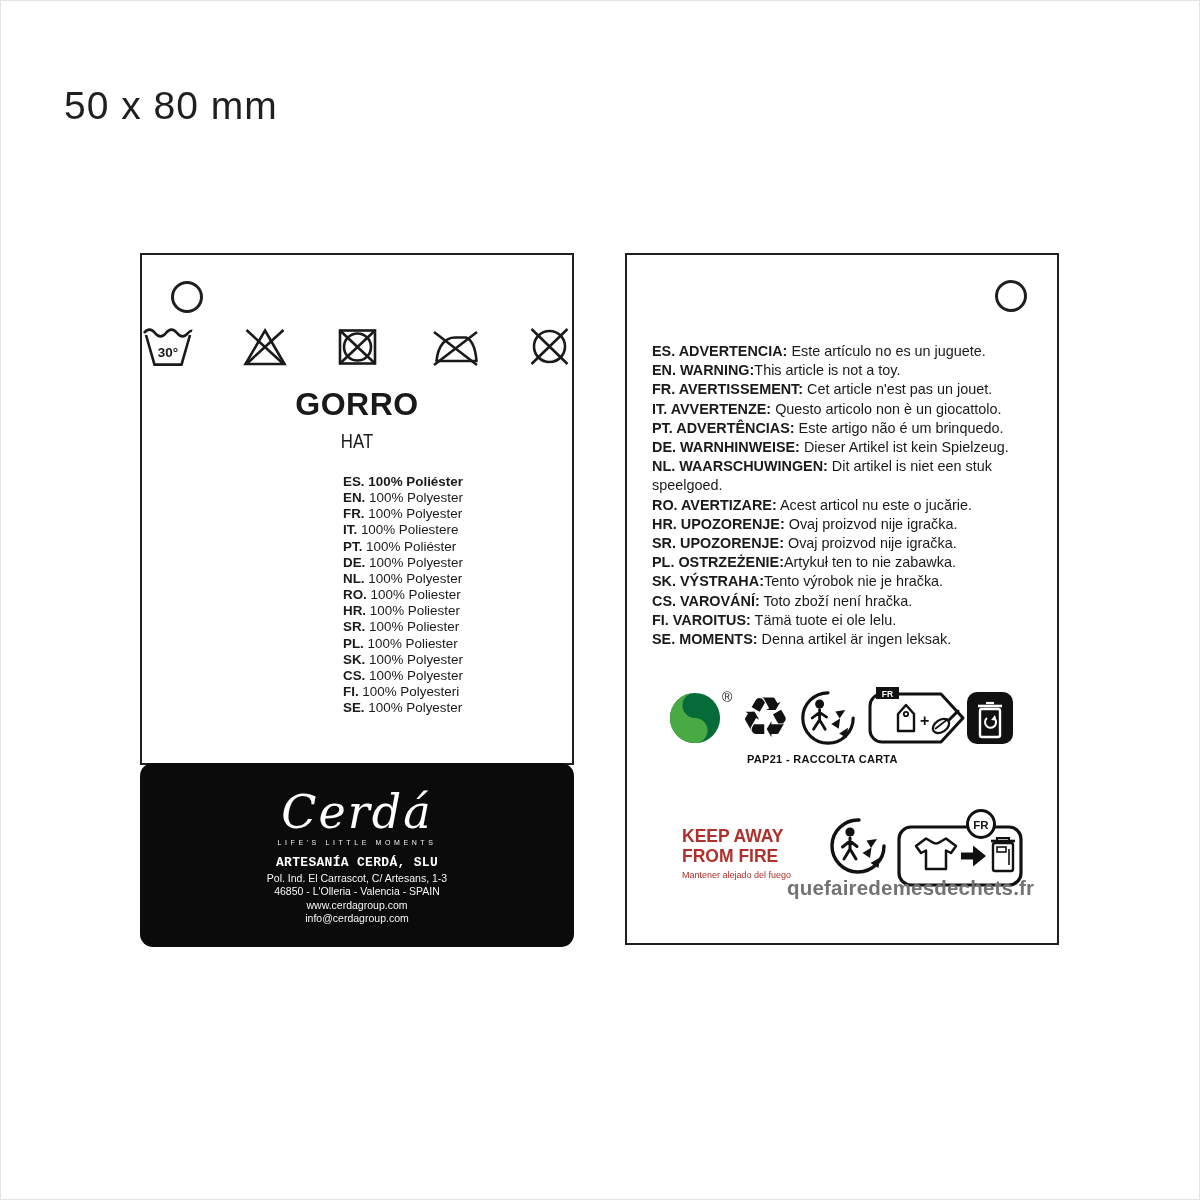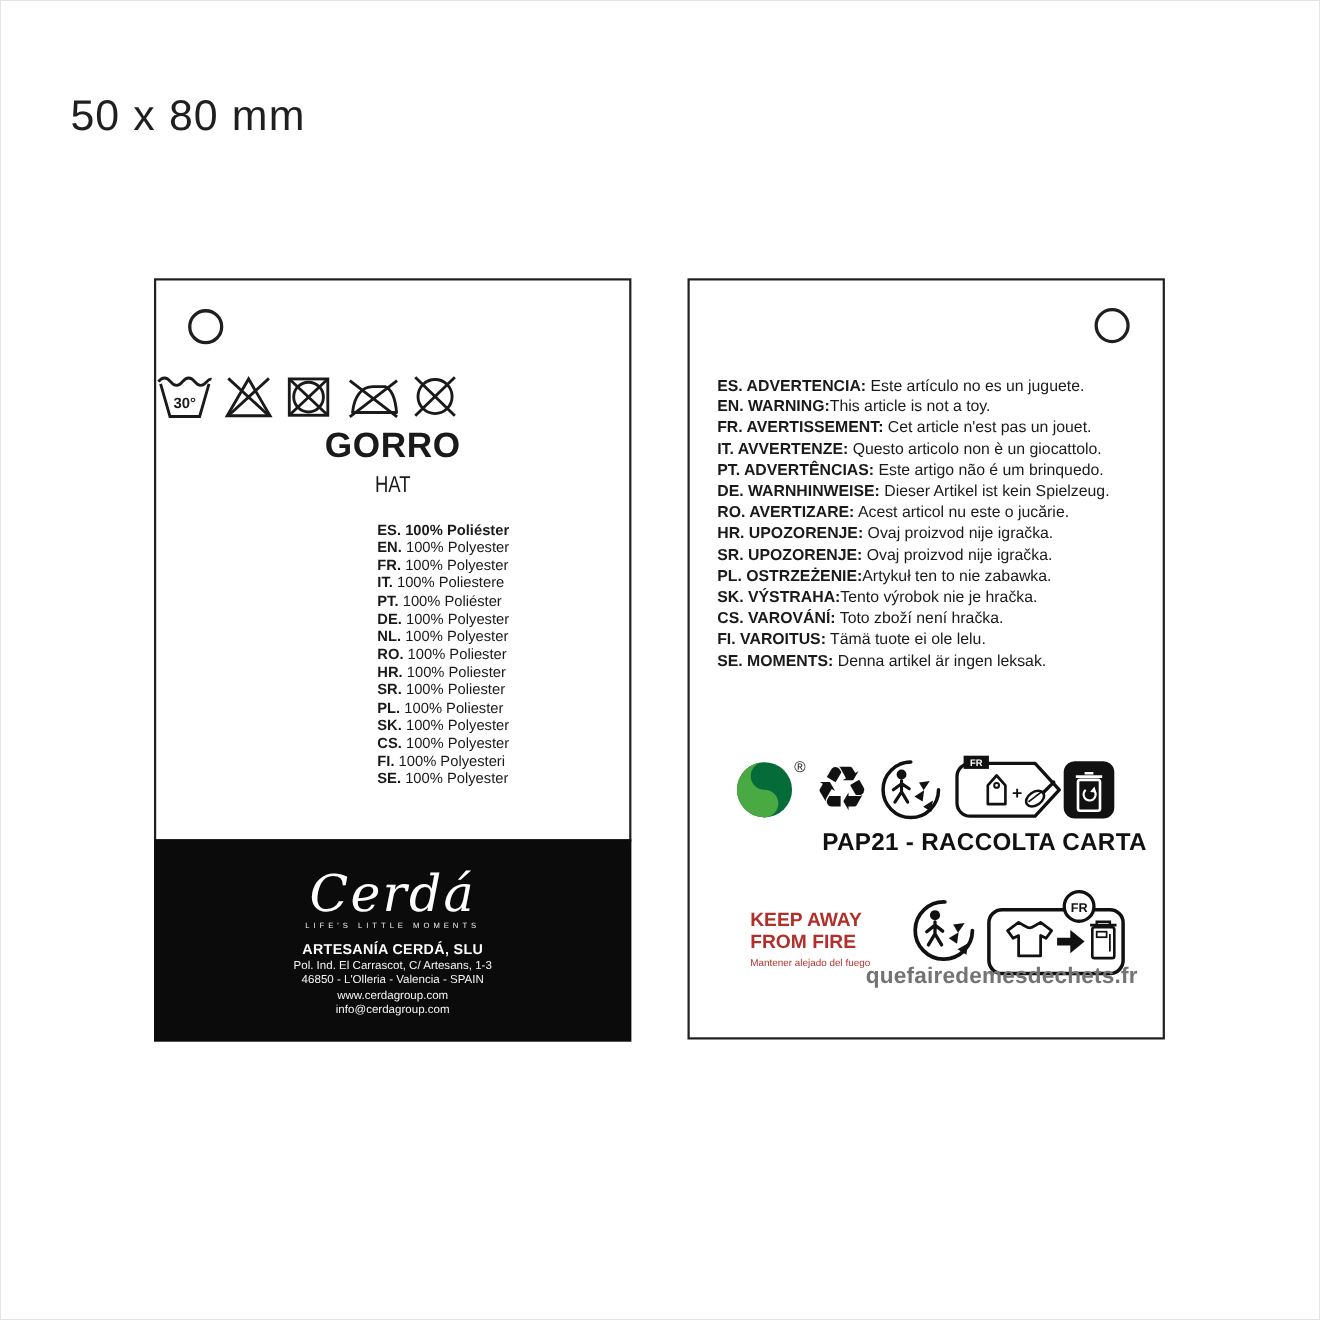--- a/index.html
+++ b/index.html
@@ -7,57 +7,57 @@
           font-family:"Liberation Sans",sans-serif;color:#1a1a1a;box-shadow:inset 0 0 0 1px #e4e4e4;}
   .size-label{position:absolute;left:64px;top:84px;font-size:39px;letter-spacing:1px;color:#1f1f1f;}
 
   
   .tag{position:absolute;top:253px;width:434px;}
   .front{left:140px;height:694px;}
   .back{left:625px;height:692px;border:2px solid #1f1f1f;box-sizing:border-box;background:#fff;}
 
   .front .tag-body{position:absolute;top:0;left:0;right:0;height:512px;border:2px solid #1f1f1f;
                    box-sizing:border-box;background:#fff;}
-  .tag-footer{position:absolute;left:0;right:0;top:510px;bottom:0;background:#0b0b0b;color:#fff;text-align:center;}
+  .tag-footer{position:absolute;left:0;right:0;top:510px;bottom:0;background:#0b0b0b;color:#fff;text-align:center;border-radius:13px;}
 
   .hole{position:absolute;width:26px;height:26px;border:3px solid #1f1f1f;border-radius:50%;background:#fff;}
   .front .hole{left:29px;top:26px;}
   .back .hole{right:30px;top:25px;}
 
-  .care-row{position:absolute;top:84px;left:0;right:0;display:flex;justify-content:flex-start;align-items:flex-end;gap:9px;}
+  .care-row{position:absolute;top:70px;left:0;right:0;display:flex;justify-content:space-between;align-items:flex-end;gap:9px;}
   .care-row svg{display:block;}
 
   .product-title{position:absolute;top:131px;left:0;width:100%;text-align:center;margin:0;
                  font-size:32px;font-weight:bold;letter-spacing:.5px;}
   .product-subtitle{position:absolute;top:174px;left:0;width:100%;text-align:center;margin:0;
                     font-size:21px;font-weight:normal;transform:scaleX(.8);}
 
   .comp-list{position:absolute;left:169px;top:219px;font-size:13.4px;line-height:16.15px;}
   .comp-row b{font-weight:bold;margin-left:32px;}
   .comp-row.all-bold span{font-weight:bold;}
 
   
   .brand-script{margin:0;padding-top:26px;font-family:"DejaVu Serif",serif;font-style:italic;
                 font-size:46px;line-height:1;letter-spacing:2px;}
   .brand-tagline{font-size:7px;letter-spacing:3.6px;margin-top:4px;color:#f2f2f2;}
-  .company{font-size:13px;font-weight:bold;margin-top:9px;letter-spacing:.3px;}
+  .company{font-size:13px;font-weight:bold;margin-top:9px;letter-spacing:.3px;font-family:Liberation Mono, monospace;}
   .addr{font-size:10.5px;line-height:13.4px;color:#f5f5f5;}
   .addr.first{margin-top:2px;}
 
   
   .warnings{position:absolute;left:25px;top:87px;right:13px;font-size:14.4px;line-height:19.2px;}
   .warn-row b{font-weight:bold;}
 
   .icons-row{position:absolute;left:42px;top:430px;display:flex;align-items:center;gap:9px;height:66px;}
   .greendot-wrap{position:relative;display:flex;align-items:flex-start;}
   .reg-mark{font-size:14px;line-height:1;position:relative;top:-2px;left:1px;}
   .recycle-glyph{font-family:"DejaVu Sans",sans-serif;font-size:56px;line-height:60px;color:#111;}
 
-  .pap21{position:absolute;left:120px;top:498px;width:296px;text-align:center;
-         font-weight:bold;font-size:22px;letter-spacing:.3px;color:#111;}
+  .pap21{position:absolute;left:120px;top:498px;width:296px;text-align:left;
+         font-weight:bold;font-size:11px;letter-spacing:.3px;color:#111;}
 
   .fire{position:absolute;left:55px;top:571px;width:142px;color:#b2302b;}
   .fire-l1,.fire-l2{font-size:17.5px;font-weight:bold;line-height:20px;}
   .fire-sub{font-size:9px;margin-top:4px;}
 
   .triman-shirt{position:absolute;left:196px;top:548px;}
   .waste-url{position:absolute;left:160px;top:621px;width:270px;text-align:left;
              font-size:20.5px;font-weight:bold;letter-spacing:.2px;color:#737373;}
 </style>
 </head>
@@ -154,20 +154,21 @@
         <div class="warn-row"><b>EN. WARNING:</b><span>This article is not a toy.</span></div>
 
         <div class="warn-row"><b>FR. AVERTISSEMENT:</b><span> Cet article n'est pas un jouet.</span></div>
 
         <div class="warn-row"><b>IT. AVVERTENZE:</b><span> Questo articolo non è un giocattolo.</span></div>
 
         <div class="warn-row"><b>PT. ADVERTÊNCIAS:</b><span> Este artigo não é um brinquedo.</span></div>
 
         <div class="warn-row"><b>DE. WARNHINWEISE:</b><span> Dieser Artikel ist kein Spielzeug.</span></div>
 
+        <div class="warn-row"><b>NL. WAARSCHUWINGEN:</b><span> Dit artikel is niet een stuk speelgoed.</span></div>
 
         <div class="warn-row"><b>RO. AVERTIZARE:</b><span> Acest articol nu este o jucărie.</span></div>
 
         <div class="warn-row"><b>HR. UPOZORENJE:</b><span> Ovaj proizvod nije igračka.</span></div>
 
         <div class="warn-row"><b>SR. UPOZORENJE:</b><span> Ovaj proizvod nije igračka.</span></div>
 
         <div class="warn-row"><b>PL. OSTRZEŻENIE:</b><span>Artykuł ten to nie zabawka.</span></div>
 
         <div class="warn-row"><b>SK. VÝSTRAHA:</b><span>Tento výrobok nie je hračka.</span></div>

